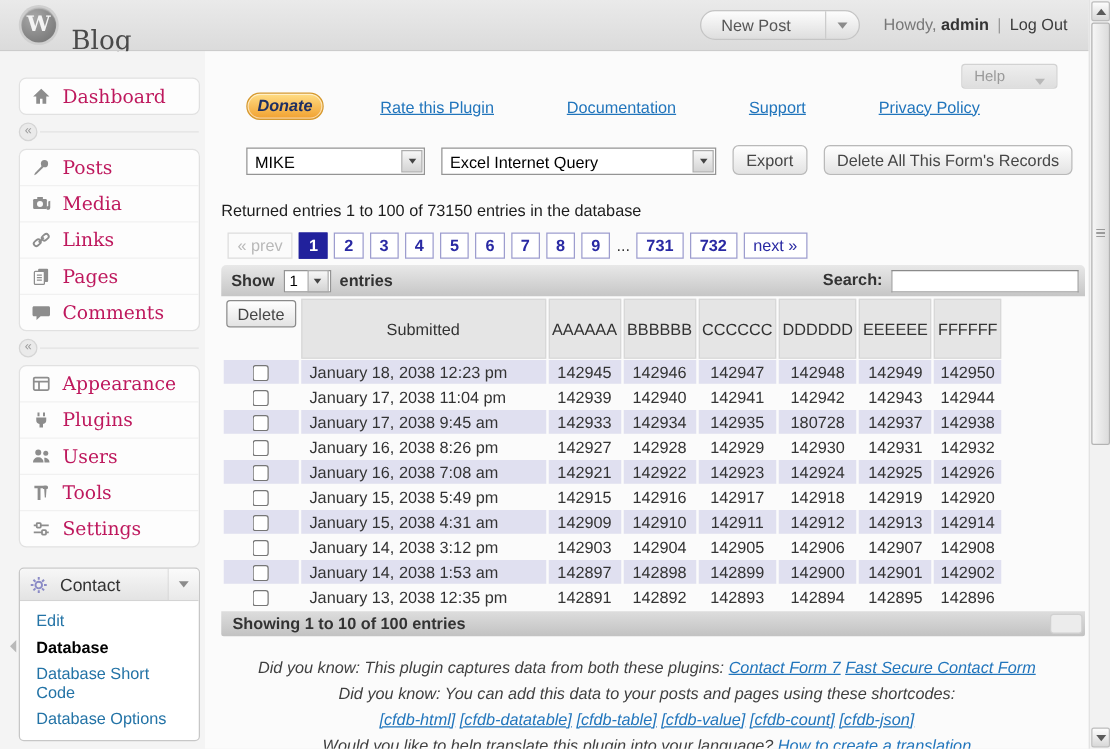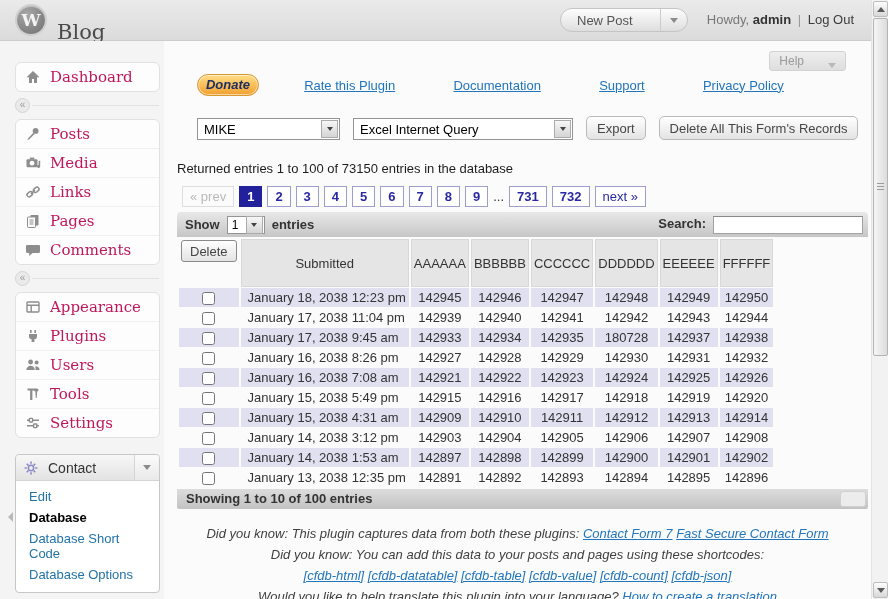--- a/index.html
+++ b/index.html
@@ -112,21 +112,21 @@
     background:#fff;font-size:12px;padding:0 4px;}
 
   table.dtable{margin:1px 0 0 13px;border-collapse:separate;border-spacing:2px 1px;
     font-size:13px;color:#333;table-layout:fixed;}
   .dtable thead th{background:#e5e5e5;border:1px solid #d8d8d8;font-weight:normal;color:#333;
     height:48px;vertical-align:middle;text-align:center;padding:0 2px;cursor:pointer;
     overflow:hidden;}
   .dtable thead th.th-actions{background:transparent;border:none;vertical-align:top;
     text-align:left;padding-top:1px;cursor:default;}
   .th-actions .btn-std{height:22px;padding:0 8px;border-radius:3px;border-color:#8a8a8a;display:inline-flex;}
-  .w-check{width:49px;} .w-sub{width:168px;}
+  .w-check{width:49px;} .w-sub{width:196px;}
   .w-a{width:55px;} .w-b{width:53px;} .w-c{width:54px;} .w-d{width:53px;} .w-e{width:50px;} .w-f{width:48px;}
   .dtable tbody td{height:19px;padding:0 3px;overflow:hidden;white-space:nowrap;}
   .dtable tbody tr.odd td{background:#e0e0f0;}
   .dtable td.cell-check{text-align:center;}
   .dtable td.cell-date{padding-left:7px;}
   .dtable td.cell-num{text-align:center;}
   .row-checkbox{width:13px;height:13px;margin:0;vertical-align:middle;}
 
   .dt-footer{margin:1px 0 0 13px;width:691px;height:20px;position:relative;
     background:linear-gradient(#dddddd,#c2c2c2);border-radius:0 0 2px 2px;

